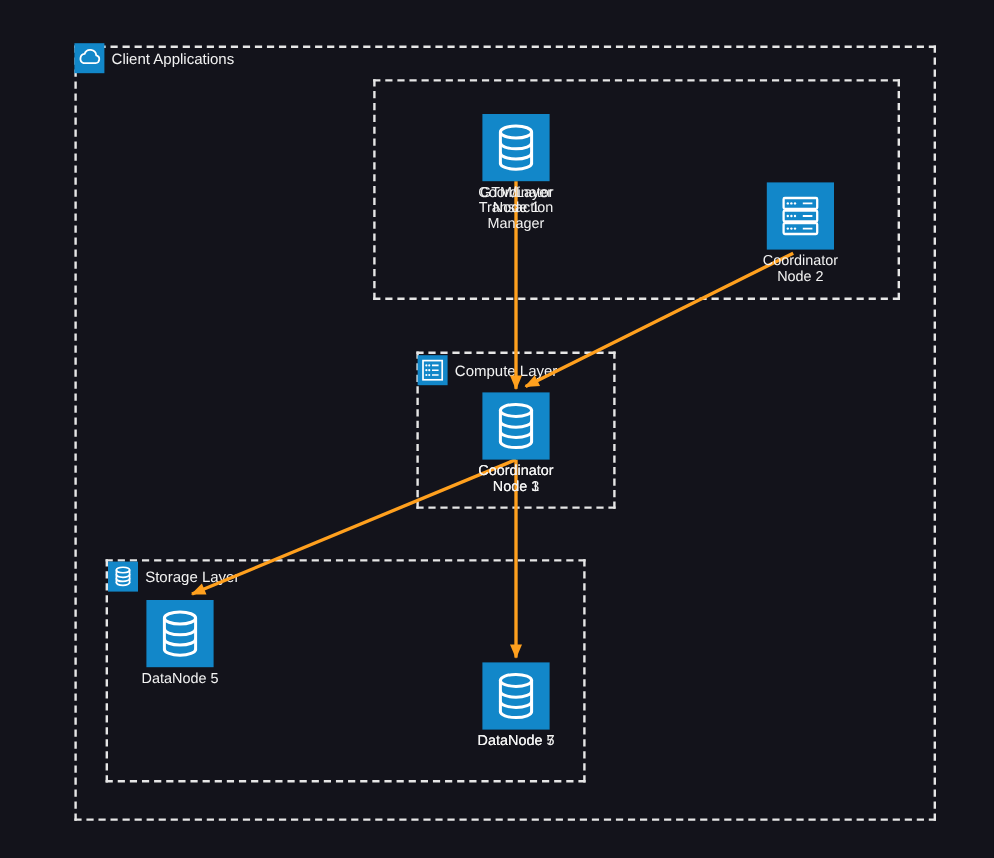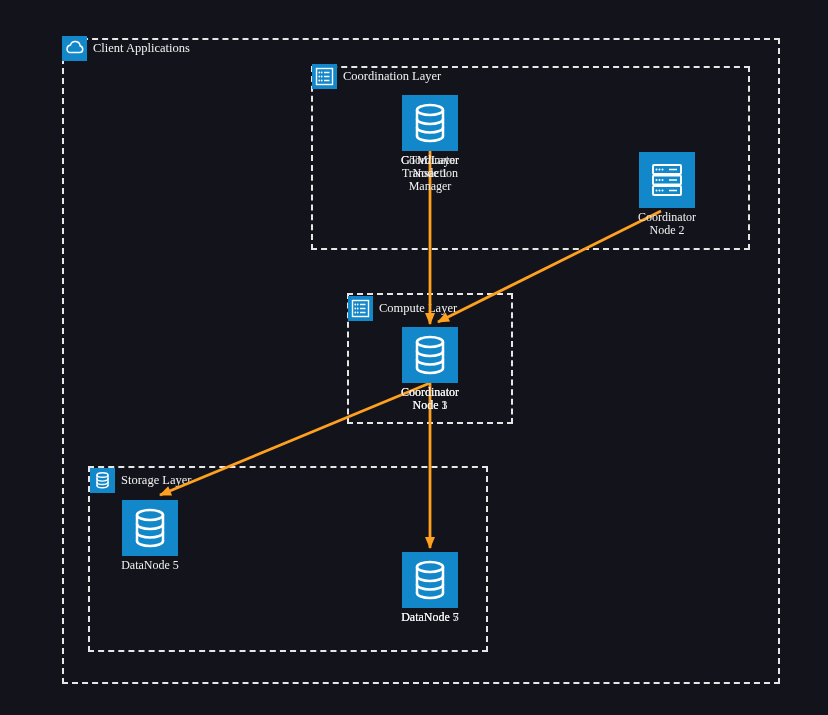--- a/index.html
+++ b/index.html
@@ -6,21 +6,21 @@
     --background:#13131b;
     --node-fill:#1287c9;
     --arrow:#ffa01e;
     --container-border:#e6e6e6;
     --text:#f2f2f2;
   }
   html,body{margin:0;padding:0;background:var(--background);}
   .stage{
     position:relative;width:828px;height:715px;overflow:hidden;
     background:var(--background);
-    font-family:Liberation Serif, serif;
+    font-family:Liberation Sans, sans-serif;
     color:var(--text);
   }
   .cbox{
     position:absolute;border:2px dashed var(--container-border);
     box-sizing:border-box;z-index:1;background:transparent;
   }
   .chead{position:absolute;display:flex;align-items:center;z-index:2;}
   .cicon{
     width:25px;height:25px;background:var(--node-fill);
     display:flex;align-items:center;justify-content:center;flex:0 0 25px;
@@ -69,39 +69,20 @@
 
   <div class="chead" id="head-client">
     <span class="cicon">
       <svg viewBox="0 0 25 25" width="25" height="25">
         <path d="M7.6,16.6 h10 a3.3,3.3 0 0 0 0.6,-6.5 a5,5 0 0 0 -9.7,-1.2 a4,4 0 0 0 -0.9,7.7 z" fill="none" stroke="#ffffff" stroke-width="1.5" stroke-linejoin="round"></path>
       </svg>
     </span>
     <span class="clabel">Client Applications</span>
   </div>
 
-  <div class="chead" id="head-coordination">
-    <span class="cicon">
-      <svg viewBox="0 0 25 25" width="25" height="25">
-        <g fill="none" stroke="#ffffff" stroke-width="1.4">
-          <rect x="4.5" y="4.5" width="16" height="16"></rect>
-          <path d="M12,8.5 h5.5 M12,12.5 h5.5 M12,16.5 h5.5" stroke-width="1.3"></path>
-        </g>
-        <g fill="#ffffff">
-          <circle cx="7.3" cy="8.5" r="0.9"></circle>
-            <circle cx="9.7" cy="8.5" r="0.9"></circle>
-          <circle cx="7.3" cy="12.5" r="0.9"></circle>
-            <circle cx="9.7" cy="12.5" r="0.9"></circle>
-          <circle cx="7.3" cy="16.5" r="0.9"></circle>
-            <circle cx="9.7" cy="16.5" r="0.9"></circle>
-        </g>
-      </svg>
-    </span>
-    <span class="clabel">Coordination Layer</span>
-  </div>
 
   <div class="chead" id="head-compute">
     <span class="cicon">
       <svg viewBox="0 0 25 25" width="25" height="25">
         <g fill="none" stroke="#ffffff" stroke-width="1.4">
           <rect x="4.5" y="4.5" width="16" height="16"></rect>
           <path d="M12,8.5 h5.5 M12,12.5 h5.5 M12,16.5 h5.5" stroke-width="1.3"></path>
         </g>
         <g fill="#ffffff">
           <circle cx="7.3" cy="8.5" r="0.9"></circle>

